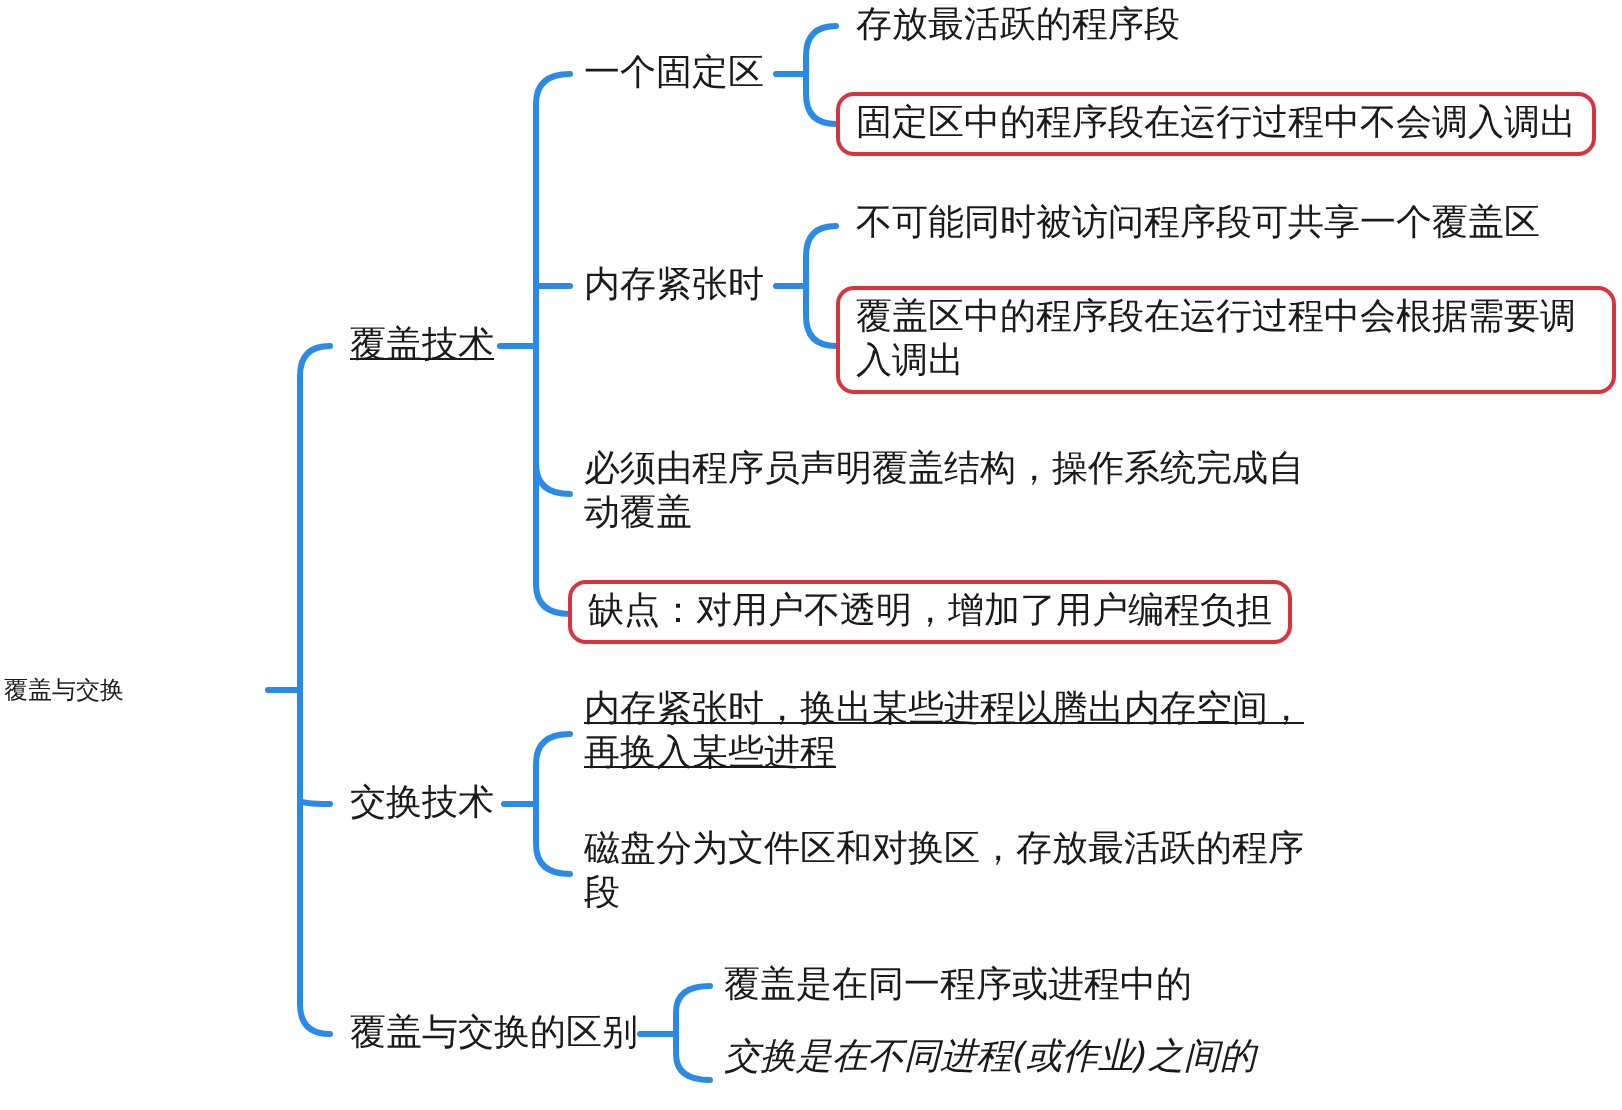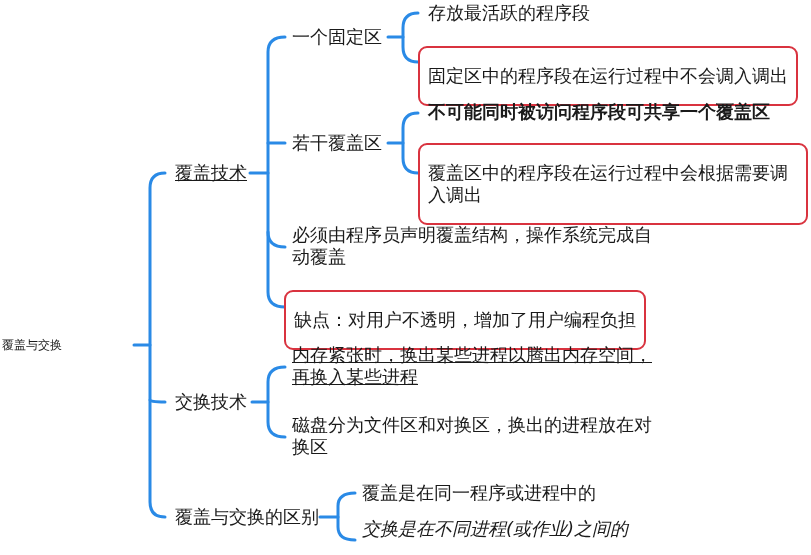--- a/index.html
+++ b/index.html
@@ -2,21 +2,21 @@
 <html><head>
 <meta charset="utf-8">
 <style>
   html, body { margin:0; padding:0; background:#ffffff; }
   body { width:811px; height:555px; position:relative; overflow:hidden;
          font-family: "DejaVu Sans", "Liberation Sans", sans-serif; color:#1a1a1a; }
   svg.lines { position:absolute; left:0; top:0; }
   .node { position:absolute; font-size:18px; line-height:22px; white-space:nowrap; }
   .root { font-size:12px; line-height:28px; }
   .wrap { white-space:normal; }
-  .boxed { border:2px solid #d9333f; border-radius:9px; padding:17px 8px; background:#fff; }
+  .boxed { border:2px solid #d9333f; border-radius:9px; padding:3px 8px; background:#fff; }
 </style>
 </head>
 <body>
 
 <svg class="lines" width="811" height="555">
   <g fill="none" stroke="#2a8ae6" stroke-width="3" stroke-linecap="round">
 
     <path d="M134 345 H150"></path>
 
     <path d="M165 173 Q150 173 150 188 V502 Q150 517 165 517"></path>
@@ -41,26 +41,26 @@
   </g>
 </svg>
 
 <div class="node root" style="left:2px;top:331px;">覆盖与交换</div>
 
 <div class="node" style="left:175px;top:162px;text-decoration:underline;">覆盖技术</div>
 <div class="node" style="left:292px;top:26px;">一个固定区</div>
 <div class="node" style="left:428px;top:2px;">存放最活跃的程序段</div>
 <div class="node boxed" style="left:418px;top:46px;">固定区中的程序段在运行过程中不会调入调出</div>
 
-<div class="node" style="left:292px;top:132px;">若干覆盖区</div>
-<div class="node" style="left:428px;top:101px;font-weight:bold;">不可能同时被访问程序段可共享一个覆盖区</div>
+<div class="node" style="left:292px;top:132px;">内存紧张时</div>
+<div class="node" style="left:428px;top:101px;">不可能同时被访问程序段可共享一个覆盖区</div>
 <div class="node boxed wrap" style="left:418px;top:143px;width:370px;">覆盖区中的程序段在运行过程中会根据需要调入调出</div>
 
 <div class="node wrap" style="left:292px;top:224px;width:372px;">必须由程序员声明覆盖结构，操作系统完成自动覆盖</div>
 <div class="node boxed" style="left:284px;top:290px;">缺点：对用户不透明，增加了用户编程负担</div>
 
 <div class="node" style="left:175px;top:391px;">交换技术</div>
 <div class="node wrap" style="left:292px;top:344px;width:372px;text-decoration:underline;">内存紧张时，换出某些进程以腾出内存空间，再换入某些进程</div>
-<div class="node wrap" style="left:292px;top:414px;width:372px;">磁盘分为文件区和对换区，换出的进程放在对换区</div>
+<div class="node wrap" style="left:292px;top:414px;width:372px;">磁盘分为文件区和对换区，存放最活跃的程序段</div>
 
 <div class="node" style="left:175px;top:506px;">覆盖与交换的区别</div>
 <div class="node" style="left:362px;top:482px;">覆盖是在同一程序或进程中的</div>
 <div class="node" style="left:362px;top:518px;font-style:italic;">交换是在不同进程(或作业)之间的</div>
 
 </body></html>

